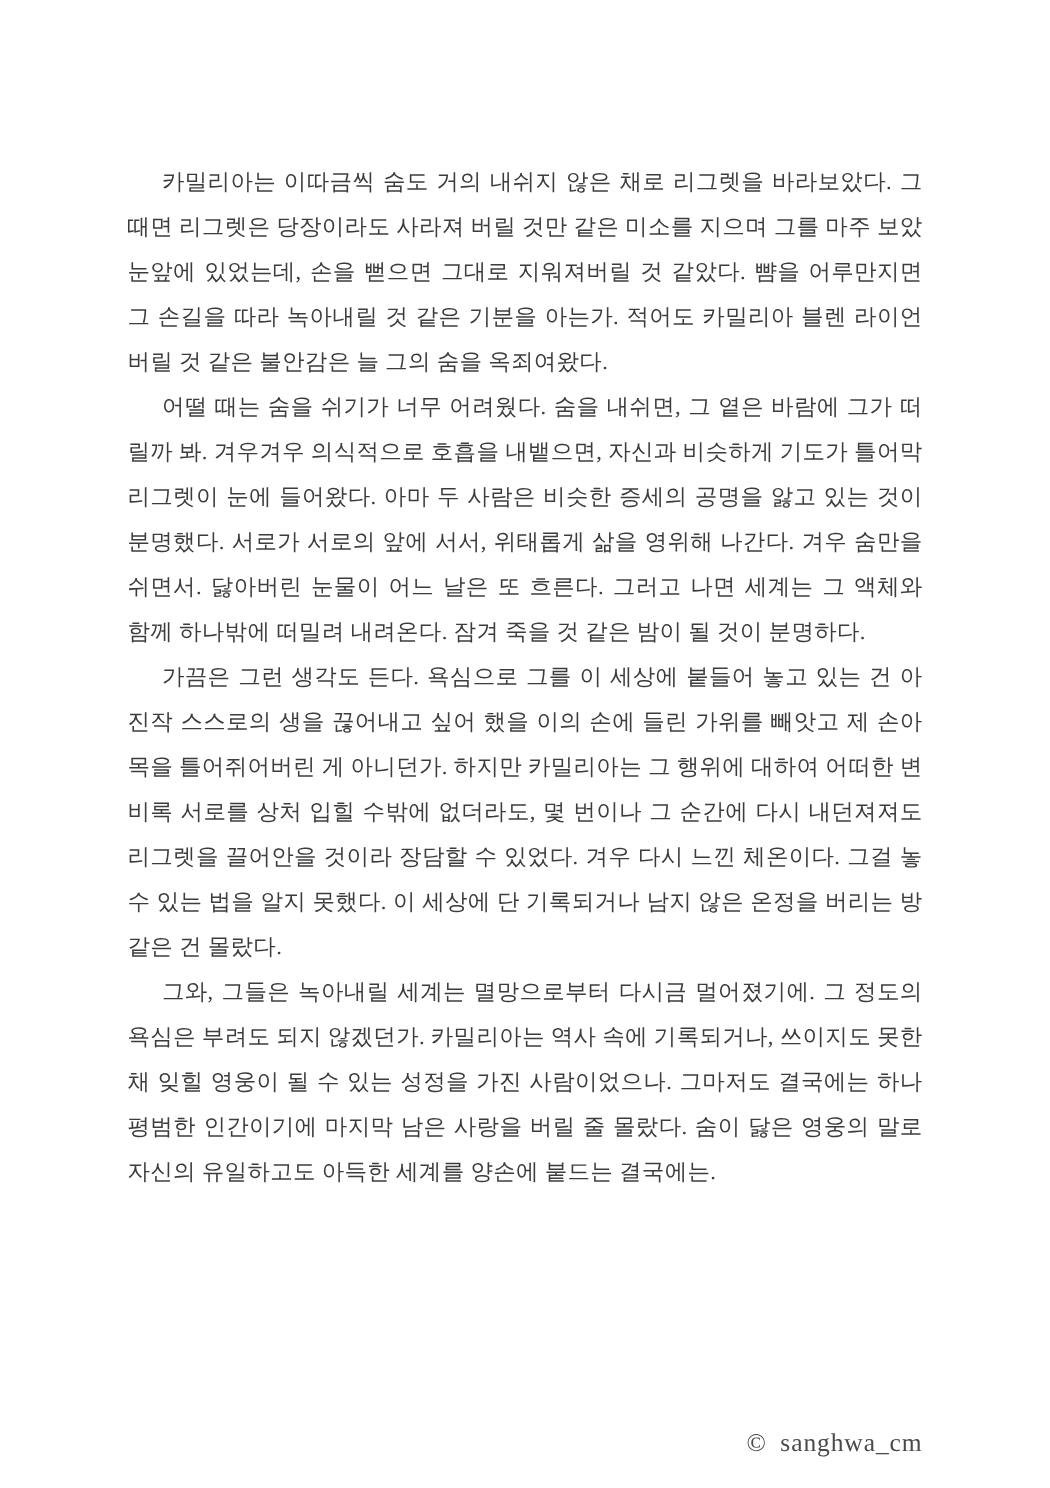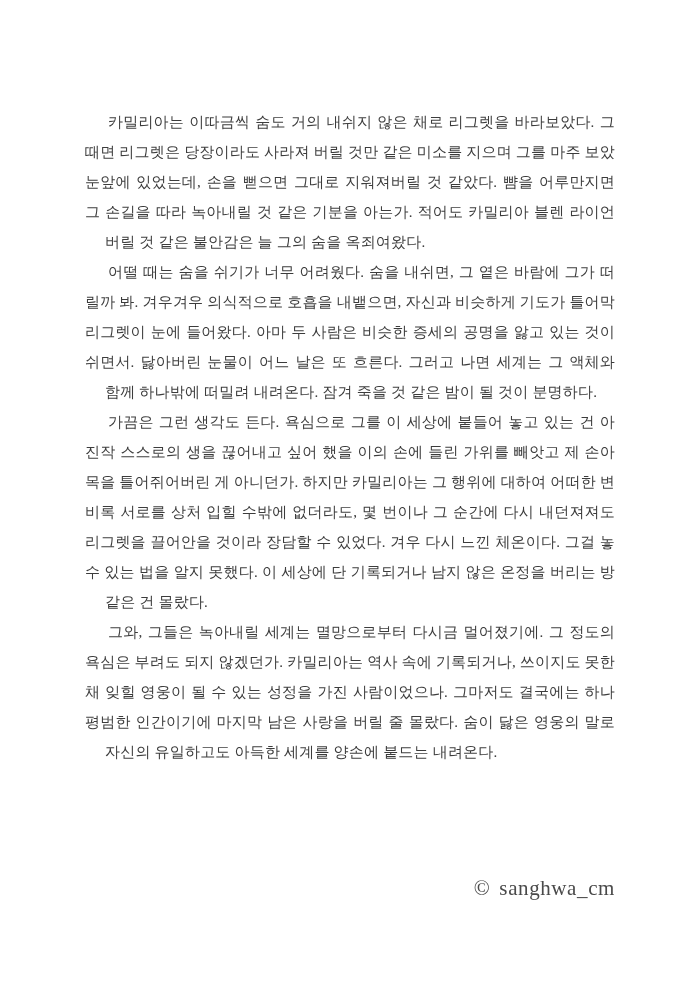--- a/index.html
+++ b/index.html
@@ -32,58 +32,59 @@
   .line {
     height: 30px;
     line-height: 30px;
     text-align: justify;
     text-align-last: justify;
     overflow: hidden;
     white-space: normal;
     letter-spacing: 0.2px;
   }
   .line.para-start { text-indent: 23px; }
-  .line.para-end   { text-align-last: left; margin-left: 20px; }
+  .line.para-end   { text-align-last: left; }
   .credit {
     position: absolute;
     right: 85px;
-    top: 876px;
+    top: 952px;
     color: var(--credit);
-    font-size: 21px;
+    font-size: 17px;
     letter-spacing: 0.6px;
     text-align: right;
   }
   .credit .copyright-symbol {
     margin-right: 9px;
   }
 </style>
 </head>
 <body>
 
 <div class="page">
   <div class="text-block" id="text-block">
       <div class="line para-start">카밀리아는 이따금씩 숨도 거의 내쉬지 않은 채로 리그렛을 바라보았다. 그럴</div>
       <div class="line">때면 리그렛은 당장이라도 사라져 버릴 것만 같은 미소를 지으며 그를 마주 보았다.</div>
       <div class="line">눈앞에 있었는데, 손을 뻗으면 그대로 지워져버릴 것 같았다. 뺨을 어루만지면</div>
       <div class="line">그 손길을 따라 녹아내릴 것 같은 기분을 아는가. 적어도 카밀리아 블렌 라이언은</div>
       <div class="line para-end">버릴 것 같은 불안감은 늘 그의 숨을 옥죄여왔다.</div>
       <div class="line para-start">어떨 때는 숨을 쉬기가 너무 어려웠다. 숨을 내쉬면, 그 옅은 바람에 그가 떠나버</div>
       <div class="line">릴까 봐. 겨우겨우 의식적으로 호흡을 내뱉으면, 자신과 비슷하게 기도가 틀어막힌</div>
       <div class="line">리그렛이 눈에 들어왔다. 아마 두 사람은 비슷한 증세의 공명을 앓고 있는 것이</div>
+      <div class="line">분명했다. 서로가 서로의 앞에 서서, 위태롭게 삶을 영위해 나간다. 겨우 숨만을</div>
       <div class="line">쉬면서. 닳아버린 눈물이 어느 날은 또 흐른다. 그러고 나면 세계는 그 액체와</div>
       <div class="line para-end">함께 하나밖에 떠밀려 내려온다. 잠겨 죽을 것 같은 밤이 될 것이 분명하다.</div>
       <div class="line para-start">가끔은 그런 생각도 든다. 욕심으로 그를 이 세상에 붙들어 놓고 있는 건 아닌가.</div>
       <div class="line">진작 스스로의 생을 끊어내고 싶어 했을 이의 손에 들린 가위를 빼앗고 제 손아귀에</div>
       <div class="line">목을 틀어쥐어버린 게 아니던가. 하지만 카밀리아는 그 행위에 대하여 어떠한 변명</div>
       <div class="line">비록 서로를 상처 입힐 수밖에 없더라도, 몇 번이나 그 순간에 다시 내던져져도</div>
       <div class="line">리그렛을 끌어안을 것이라 장담할 수 있었다. 겨우 다시 느낀 체온이다. 그걸 놓을</div>
       <div class="line">수 있는 법을 알지 못했다. 이 세상에 단 기록되거나 남지 않은 온정을 버리는 방법</div>
       <div class="line para-end">같은 건 몰랐다.</div>
       <div class="line para-start">그와, 그들은 녹아내릴 세계는 멸망으로부터 다시금 멀어졌기에. 그 정도의</div>
       <div class="line">욕심은 부려도 되지 않겠던가. 카밀리아는 역사 속에 기록되거나, 쓰이지도 못한</div>
       <div class="line">채 잊힐 영웅이 될 수 있는 성정을 가진 사람이었으나. 그마저도 결국에는 하나의</div>
       <div class="line">평범한 인간이기에 마지막 남은 사랑을 버릴 줄 몰랐다. 숨이 닳은 영웅의 말로는</div>
-      <div class="line para-end">자신의 유일하고도 아득한 세계를 양손에 붙드는 내려온다.</div>
+      <div class="line para-end">자신의 유일하고도 아득한 세계를 양손에 붙드는 결국에는.</div>
     </div>
   <div class="credit">
     <span class="copyright-symbol">©</span><span>sanghwa_cm</span>
   </div>
 </div>
 
 </body></html>

